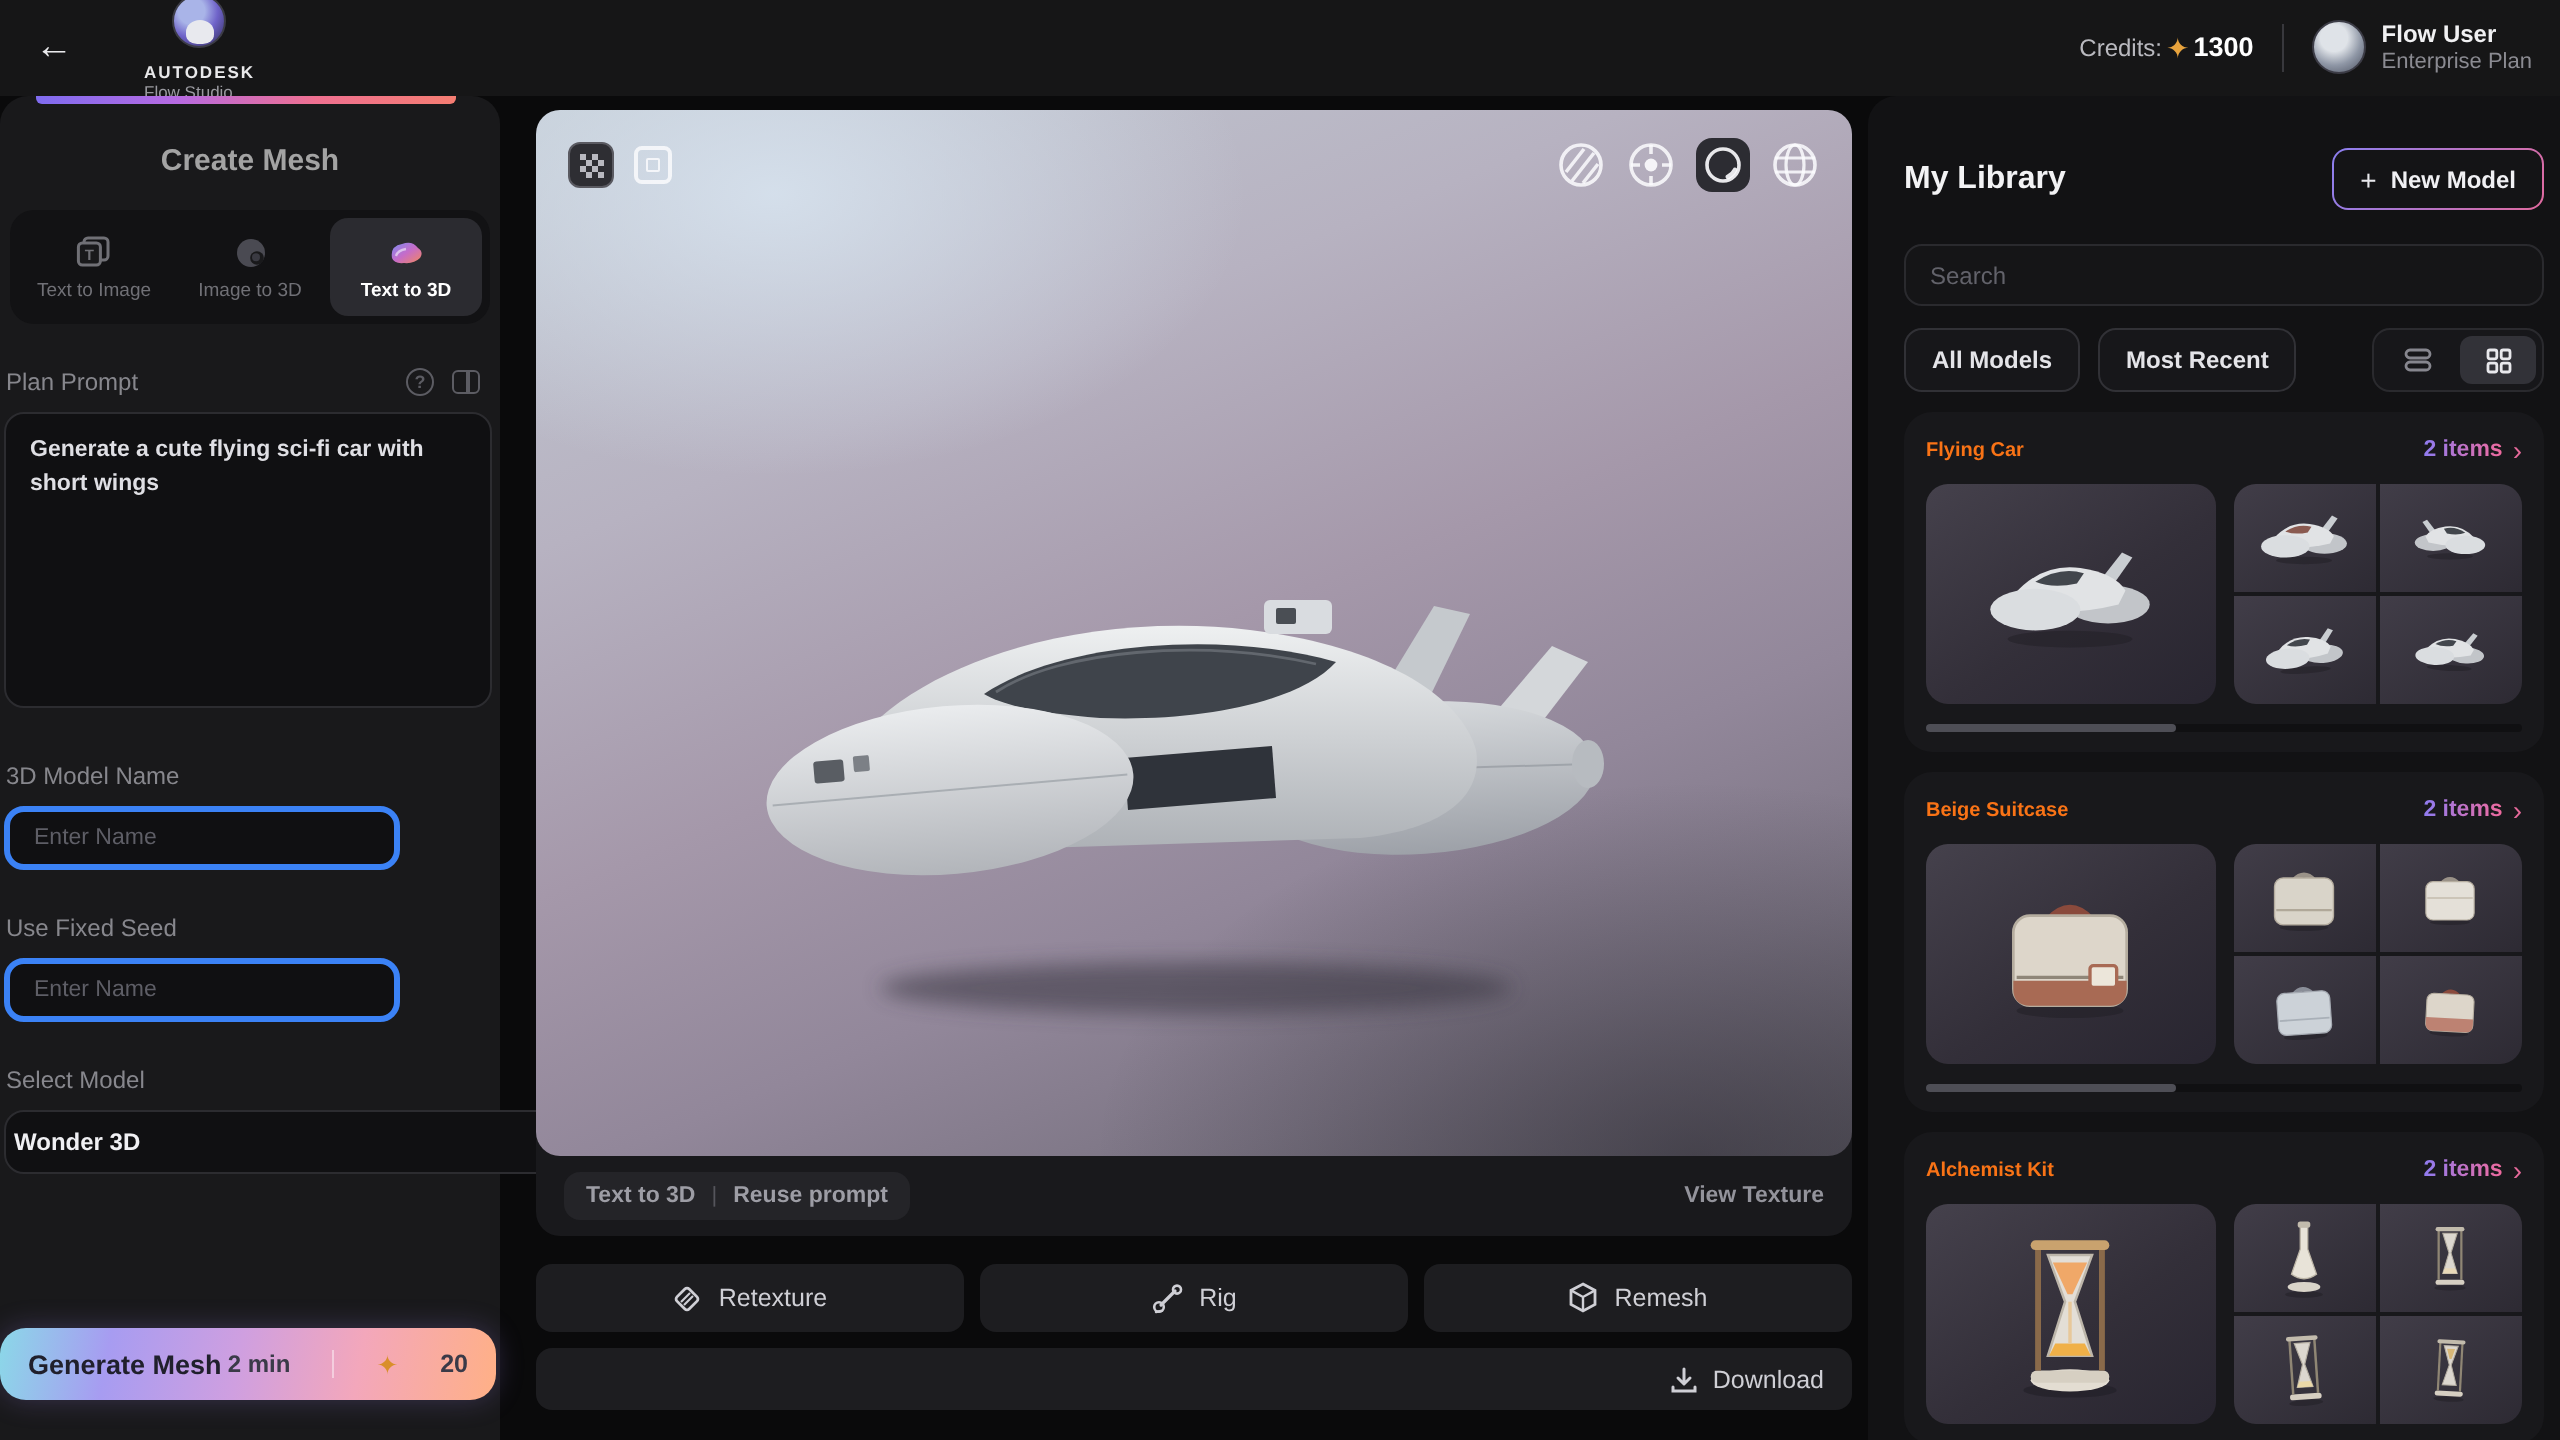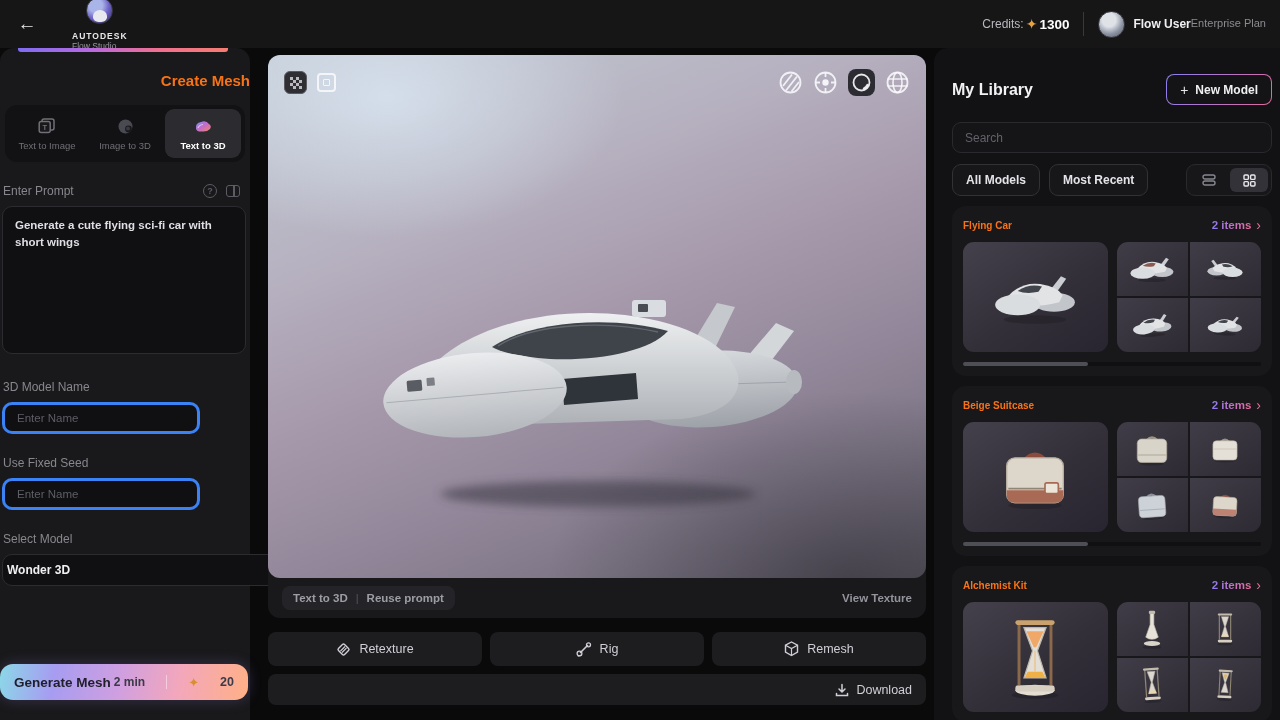--- a/index.html
+++ b/index.html
@@ -15,28 +15,28 @@
   .brand-top { font-size:8.5px; font-weight:bold; letter-spacing:1px; color:#e8e8ea; }
   .brand-sub { font-size:8.5px; color:#9a9aa0; }
   .header-right { margin-left:auto; display:flex; align-items:center; gap:14px; }
   .credits { display:flex; align-items:center; gap:2px; }
   .credits-label { font-size:12px; color:#b9b9bf; }
   .star { color:#e8a33d; font-size:14px; }
   .credits-value { font-size:13.5px; font-weight:bold; color:#ffffff; }
   .header-div { width:1px; height:24px; background:#38383d; }
   .user-wrap { display:flex; align-items:center; gap:8px; cursor:pointer; }
   .user-avatar { width:27px; height:27px; border-radius:50%; background:radial-gradient(circle at 40% 32%, #dfe3e8 0 30%, #8f97a6 60%, #4a4f5e); border:1px solid #3c3c46; }
-  .user-lines { display:flex; line-height:1.2; }
+  .user-lines { display:flex; flex-direction:column; line-height:1.2; }
   .user-name { font-size:12px; font-weight:bold; color:#f0f0f2; }
   .user-plan { font-size:11px; color:#8b8b92; }
 
   
   #left-panel { position:absolute; left:0; top:48px; width:250px; height:672px; background:#19191b; border-radius:14px 14px 0 0; }
   .accent-bar { position:absolute; top:0; left:18px; width:210px; height:4px; border-radius:0 0 3px 3px; background:linear-gradient(90deg,#7f6cf0,#b66ae2,#ef7090,#f57d72); }
-  .panel-title { margin-top:24px; text-align:right; font-size:15px; font-weight:bold; color:#f97316; }
+  .panel-title { margin-top:24px; text-align:center; font-size:15px; font-weight:bold; color:#a3a3a3; }
   .tabbar { margin:16px 5px 0 5px; background:#121214; border-radius:12px; padding:4px; display:flex; gap:2px; }
   .tab { flex:1; display:flex; flex-direction:column; align-items:center; gap:5px; padding:8px 2px 7px; border-radius:9px; cursor:pointer; }
   .tab.active { background:#2b2b30; }
   .tab-label { font-size:9.5px; color:#707076; }
   .tab.active .tab-label { color:#ffffff; font-weight:bold; }
   .tab-ic { width:20px; height:18px; display:flex; align-items:center; justify-content:center; }
   .field-label-row { display:flex; align-items:center; margin:22px 10px 0 3px; }
   .field-label { font-size:12px; color:#87878d; }
   .label-icons { margin-left:auto; display:flex; gap:9px; align-items:center; }
   .info-ic { width:14px; height:14px; border:1.4px solid #5c5c63; border-radius:50%; color:#5c5c63; font-size:9px; font-weight:bold; display:flex; align-items:center; justify-content:center; cursor:pointer; }
@@ -180,21 +180,21 @@
             </defs>
             <path d="M3,10 Q2,4 8,3 Q13,1 16,5 Q19,7 17,10 Q14,13 9,12.5 Q4,13 3,10 Z" fill="url(#t3d)"></path>
             <path d="M5,9 Q6,6 10,5.5" stroke="rgba(255,255,255,.55)" stroke-width="1.2" fill="none"></path>
           </svg>
       </span>
       <span class="tab-label">Text to 3D</span>
     </div>
   </div>
 
   <div class="field-label-row">
-    <span class="field-label">Enter Prompt</span>
+    <span class="field-label">Plan Prompt</span>
     <span class="label-icons">
       <span class="info-ic">?</span>
       <span class="cols-ic"></span>
     </span>
   </div>
   <textarea class="prompt-box" spellcheck="false" style="">Generate a cute flying sci-fi car with short wings</textarea>
 
   <div class="field-label-row">
       <span class="field-label">3D Model Name</span>
     </div>

